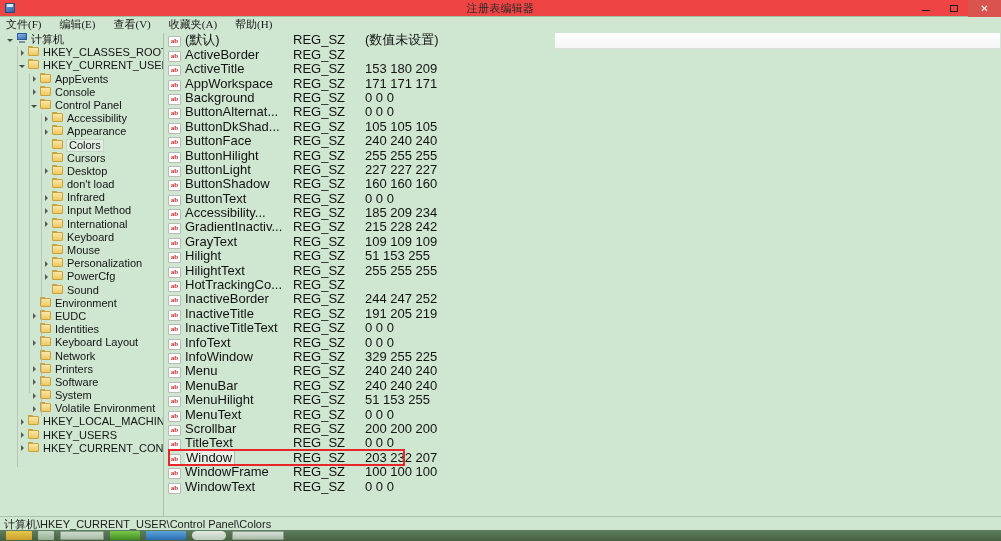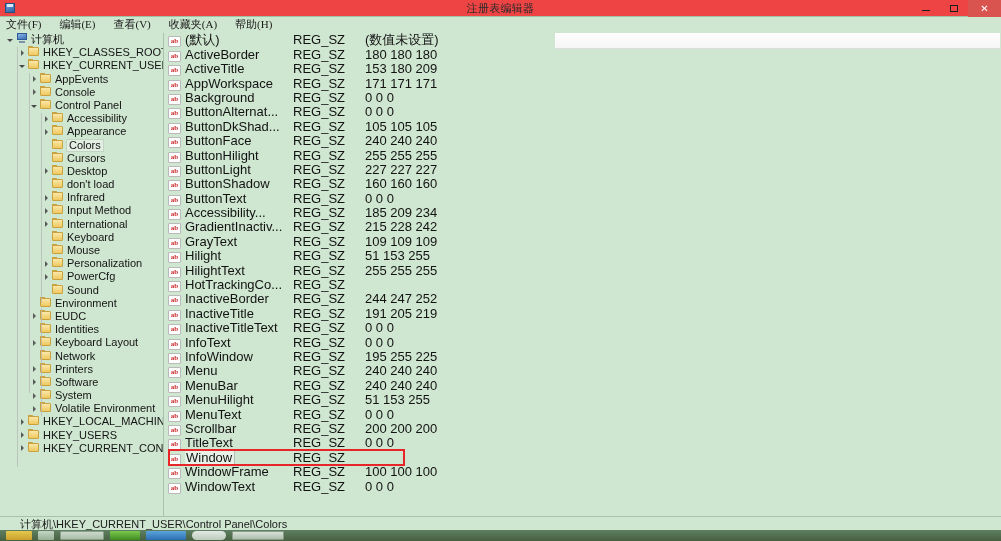--- a/index.html
+++ b/index.html
@@ -237,21 +237,21 @@
   }
 
   
   .statusbar {
     position: absolute; left: 0; top: 516px;
     width: 1001px; height: 14px;
     background: #cfe6d0;
     border-top: 1px solid #a9c3ab;
     font-size: 11px; color: #1b1b1b;
     line-height: 14px;
-    padding-left: 20px;
+    padding-left: 4px;
     white-space: nowrap;
     overflow: hidden;
   }
 
   
   .taskbar {
     position: absolute; left: 0; top: 530px;
     width: 1001px; height: 11px;
     background: linear-gradient(180deg,#5f7f62 0%,#46603f 100%);
     display: flex; align-items: center;
@@ -647,21 +647,20 @@
         <div class="lrow">
           <div class="ab-icon"></div>
           <div class="cell-name"><span class="nm">(默认)</span></div>
           <div class="cell-type">REG_SZ</div>
           <div class="cell-data">(数值未设置)</div>
         </div>
         <div class="lrow">
           <div class="ab-icon"></div>
           <div class="cell-name"><span class="nm">ActiveBorder</span></div>
           <div class="cell-type">REG_SZ</div>
-          <div class="cell-data">180 180 180</div>
         </div>
         <div class="lrow">
           <div class="ab-icon"></div>
           <div class="cell-name"><span class="nm">ActiveTitle</span></div>
           <div class="cell-type">REG_SZ</div>
           <div class="cell-data">153 180 209</div>
         </div>
         <div class="lrow">
           <div class="ab-icon"></div>
           <div class="cell-name"><span class="nm">AppWorkspace</span></div>
@@ -772,21 +771,21 @@
         <div class="lrow">
           <div class="ab-icon"></div>
           <div class="cell-name"><span class="nm">InfoText</span></div>
           <div class="cell-type">REG_SZ</div>
           <div class="cell-data">0 0 0</div>
         </div>
         <div class="lrow">
           <div class="ab-icon"></div>
           <div class="cell-name"><span class="nm">InfoWindow</span></div>
           <div class="cell-type">REG_SZ</div>
-          <div class="cell-data">195 255 225</div>
+          <div class="cell-data">329 255 225</div>
         </div>
         <div class="lrow">
           <div class="ab-icon"></div>
           <div class="cell-name"><span class="nm">Menu</span></div>
           <div class="cell-type">REG_SZ</div>
           <div class="cell-data">240 240 240</div>
         </div>
         <div class="lrow">
           <div class="ab-icon"></div>
           <div class="cell-name"><span class="nm">MenuBar</span></div>
@@ -814,20 +813,21 @@
         <div class="lrow">
           <div class="ab-icon"></div>
           <div class="cell-name"><span class="nm">TitleText</span></div>
           <div class="cell-type">REG_SZ</div>
           <div class="cell-data">0 0 0</div>
         </div>
         <div class="lrow boxed">
           <div class="ab-icon"></div>
           <div class="cell-name"><span class="nm">Window</span></div>
           <div class="cell-type">REG_SZ</div>
+          <div class="cell-data">203 232 207</div>
         </div>
         <div class="redbox" style="top: 416.1px;"></div>
         <div class="lrow">
           <div class="ab-icon"></div>
           <div class="cell-name"><span class="nm">WindowFrame</span></div>
           <div class="cell-type">REG_SZ</div>
           <div class="cell-data">100 100 100</div>
         </div>
         <div class="lrow">
           <div class="ab-icon"></div>

